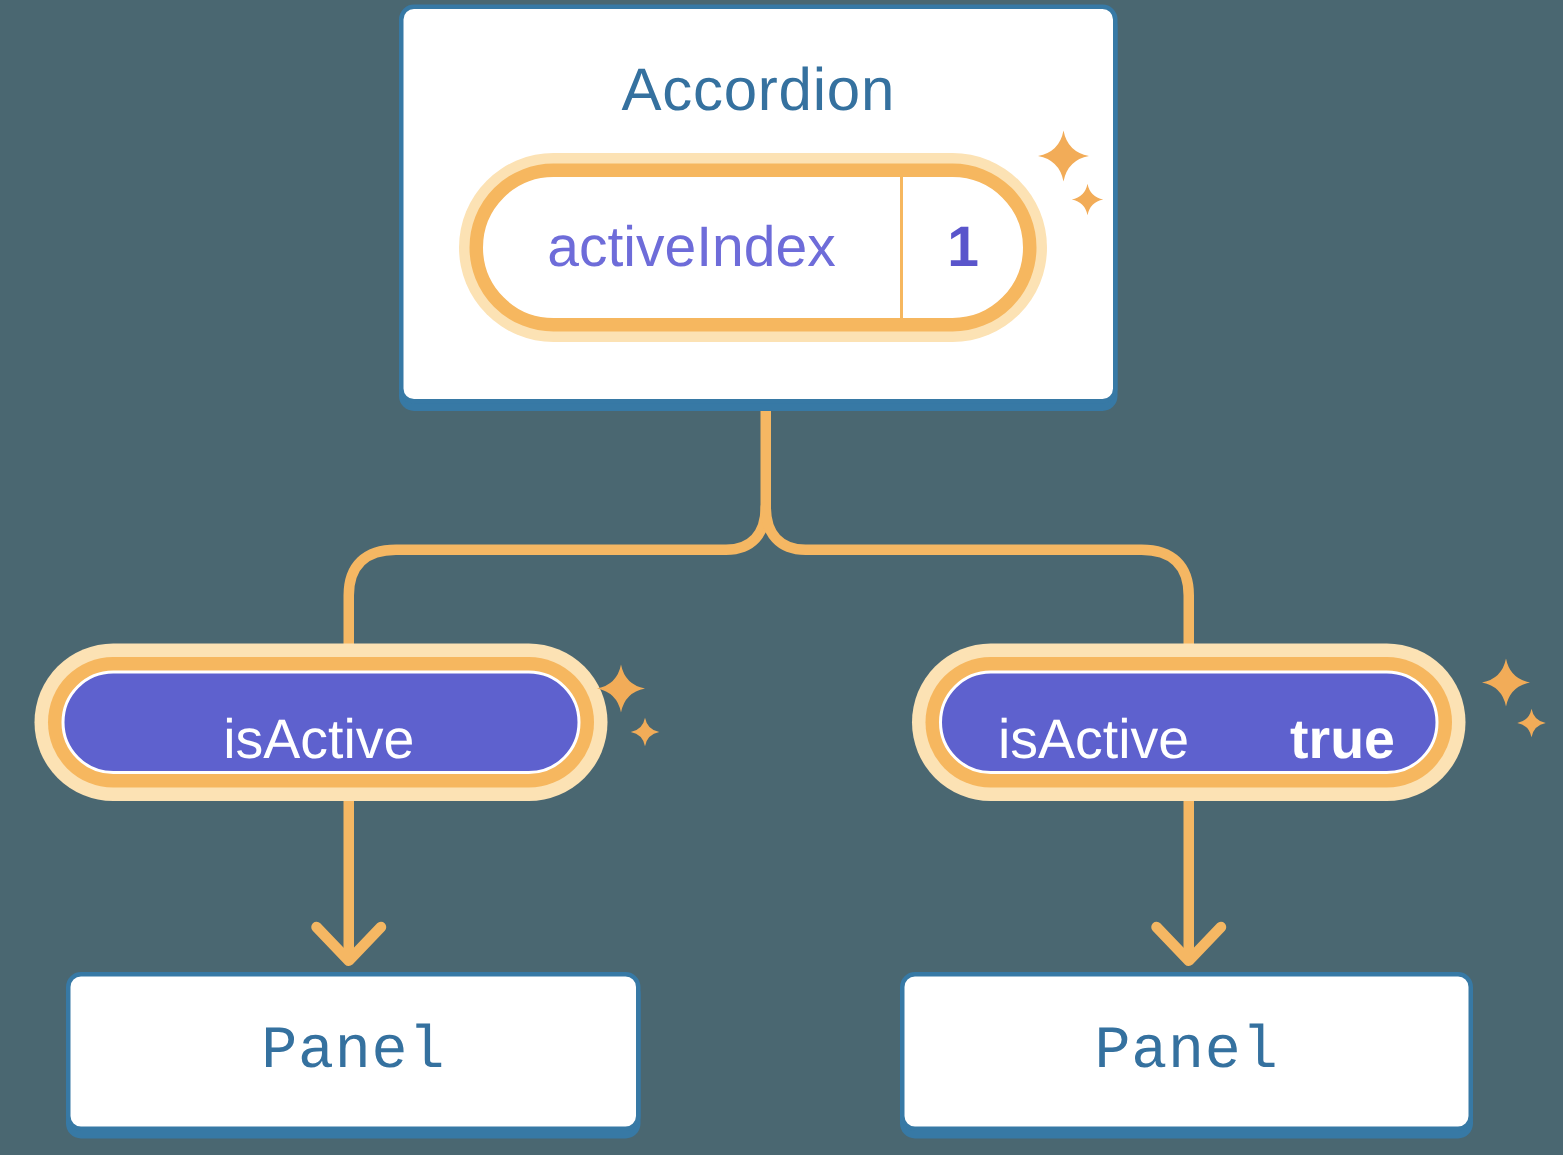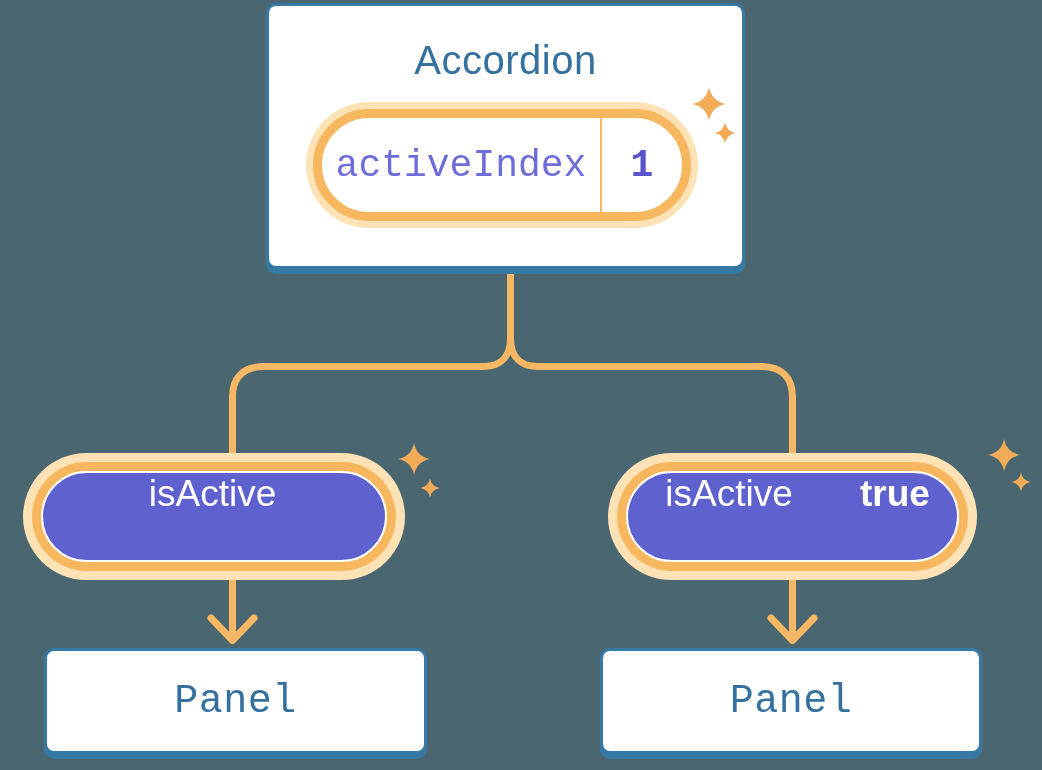--- a/index.html
+++ b/index.html
@@ -36,37 +36,37 @@
   }
   .root-box{left:266px;top:3px;width:479px;height:266px;}
   .root-title{
     margin-top:32px;text-align:center;font-size:40px;font-weight:500;
     color:var(--blue-text);letter-spacing:0.5px;
   }
   .state-pill{
     position:absolute;left:44px;top:103px;width:378px;height:112px;
     background:var(--white);border:9px solid var(--orange-ring);
     border-radius:60px;box-shadow:0 0 0 7px var(--orange-halo);
-    display:flex;align-items:stretch;overflow:hidden;font-family:Liberation Mono, monospace;
+    display:flex;align-items:stretch;overflow:hidden;
   }
   .state-pill .cell-name{
     flex:1;display:flex;align-items:center;justify-content:center;
     font-size:38px;color:var(--purple-text);
   }
   .state-pill .divider{width:2px;background:var(--orange-ring);}
   .state-pill .cell-value{
     width:80px;display:flex;align-items:center;justify-content:center;
     font-size:38px;font-weight:bold;color:var(--purple-value-text);
   }
 
   .prop-pill{
-    position:absolute;top:471px;height:91px;background:var(--purple-fill);
+    position:absolute;top:447px;height:69px;background:var(--purple-fill);
     border:2px solid var(--white);border-radius:60px;
     box-shadow:0 0 0 9px var(--orange-ring),0 0 0 18px var(--orange-halo);
-    display:flex;align-items:flex-start;overflow:hidden;z-index:2;
+    display:flex;align-items:flex-end;overflow:hidden;z-index:2;
   }
   .prop-pill.left{left:41px;width:346px;}
   .prop-pill.right{left:626px;width:333px;}
   .prop-pill .cell-name{
     flex:1;display:flex;align-items:center;justify-content:center;
     font-size:37px;color:var(--white);
   }
   .prop-pill .divider{width:3px;background:var(--white);}
   .prop-pill .cell-value{
     display:flex;align-items:center;justify-content:center;

